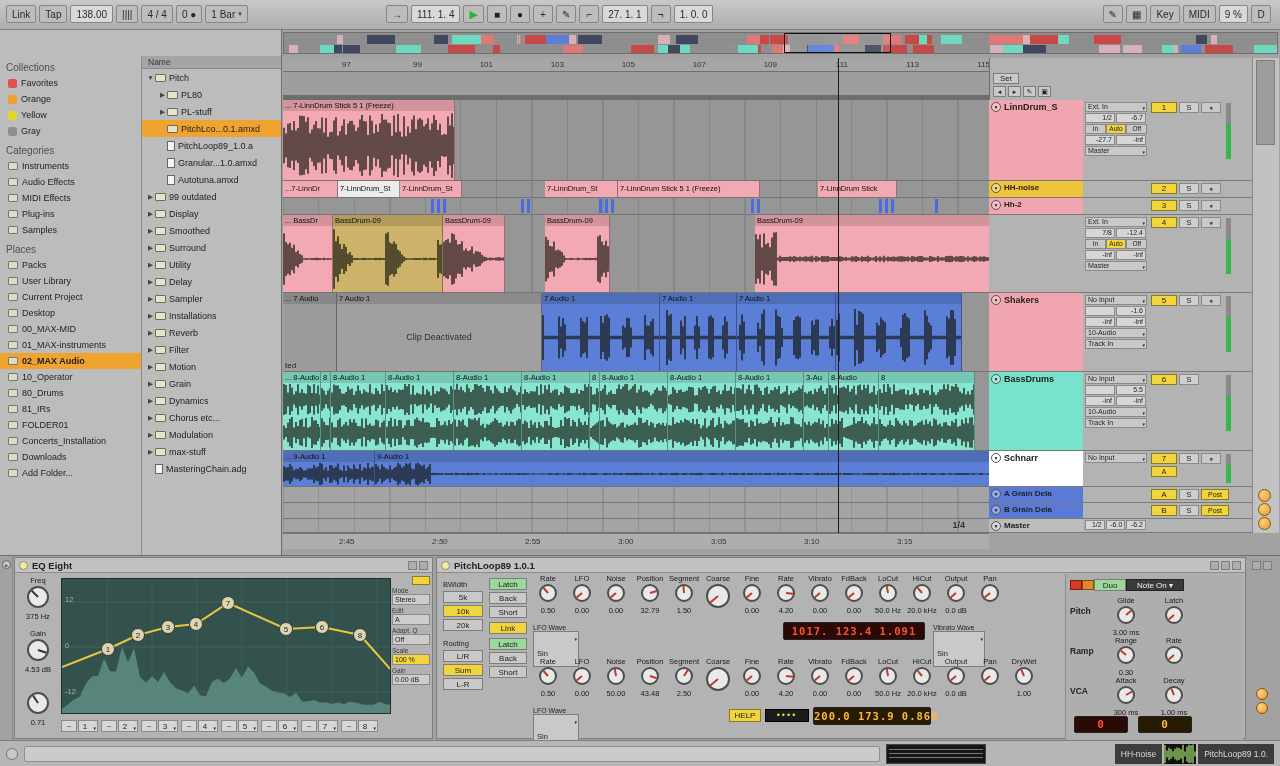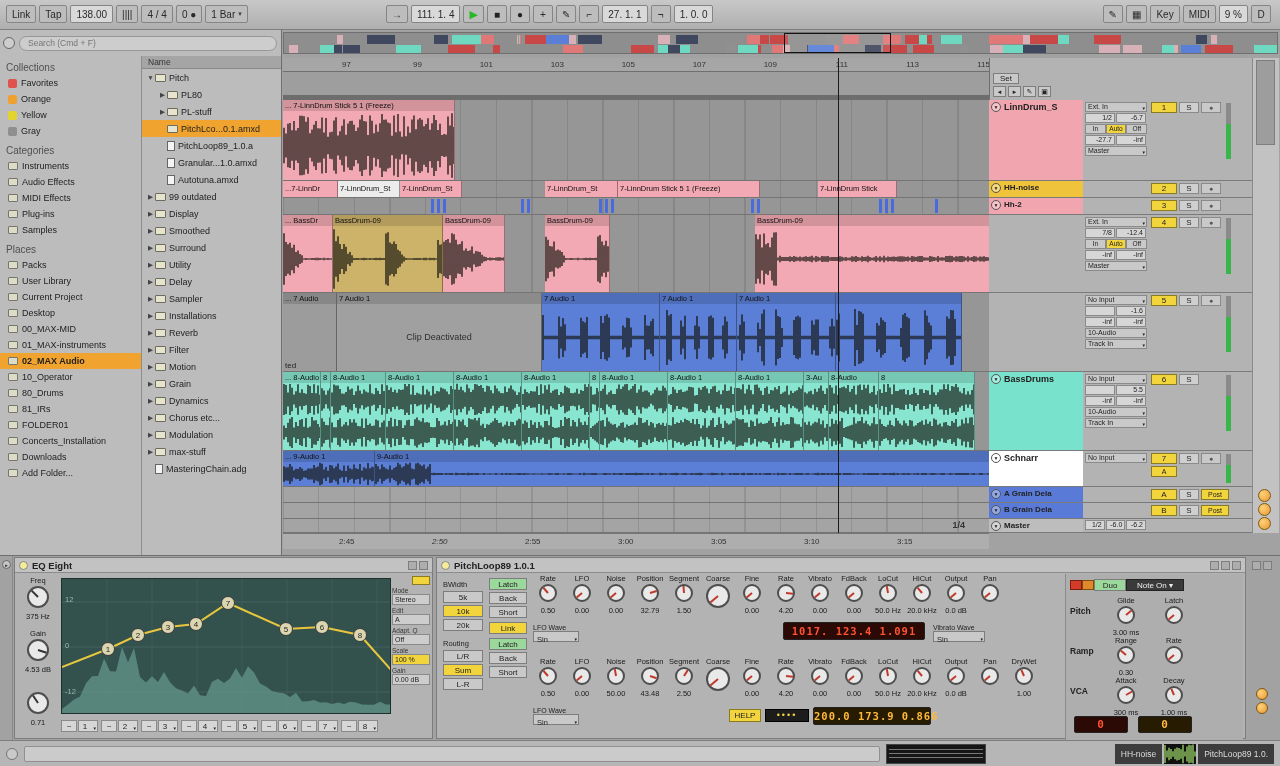--- a/index.html
+++ b/index.html
@@ -124,21 +124,21 @@
   .plbtn{height:12px;margin-bottom:2px;background:#c9c9c9;border:1px solid #7d7d7d;font-size:8px;text-align:center;line-height:11px;overflow:hidden}
   .plbtn.yel{background:#f2d43c}
   .plbtn.green{background:#9bd89b}
   .plbtn.dark{background:#3a3a3a;color:#eee;border-color:#222}
   .pllabel{font-size:7.5px;color:#222;margin:2px 0}
   .plknobs{position:absolute;left:94px;top:0;width:530px;height:166px}
   .plrow{position:absolute;left:0;width:100%;height:83px;white-space:nowrap}
   .plrow.r1{top:0}.plrow.r2{top:83px}
   .kcell{display:inline-block;width:34px;text-align:center;vertical-align:top;font-size:7.5px;overflow:visible}
   .lfosel{position:absolute;left:2px;top:50px;width:46px;font-size:7px;text-align:left}
-  .selbox{height:11px;background:#c9c9c9;border:1px solid #7d7d7d;line-height:10px;padding:3px 3px;position:relative;font-size:7.5px}
+  .selbox{height:11px;background:#c9c9c9;border:1px solid #7d7d7d;line-height:10px;padding:17px 3px;position:relative;font-size:7.5px}
   .selbox .dd{position:absolute;right:1px;top:2px;font-size:5px}
   .vibsel{position:absolute;left:402px;top:50px;width:52px;font-size:7px;text-align:left}
   .lcd{font-family:"DejaVu Sans Mono","Liberation Mono",monospace;font-weight:bold;letter-spacing:1px;text-align:center;border:1px solid #222;border-radius:2px}
   .lcd.red{background:#2b0a06;color:#ff5233}
   .lcd.yellow{background:#271c02;color:#ffb93c}
   .lcd.l1{position:absolute;left:252px;top:48px;width:142px;height:18px;font-size:10.5px;line-height:17px}
   .lcd.l2{position:absolute;left:282px;top:50px;width:118px;height:18px;font-size:10.5px;line-height:17px}
   .midichip{position:absolute;left:562px;top:56px;width:34px;height:13px;background:#f2d43c;border:1px solid #8a7a20;font-size:8px;text-align:center;line-height:12px}
   .helpchip{position:absolute;left:198px;top:52px;width:32px;height:13px;background:#f2d43c;border:1px solid #8a7a20;font-size:8px;text-align:center;line-height:12px}
   .dotsbox{position:absolute;left:234px;top:52px;width:44px;height:13px;background:#1c1c1c;color:#f2d43c;font-size:9px;text-align:center;line-height:11px;letter-spacing:2px;border:1px solid #000}
@@ -200,24 +200,20 @@
       <div class="box">✎</div>
       <div class="box">▦</div>
       <div class="box">Key</div>
       <div class="box">MIDI</div>
       <div class="box white">9 %</div>
       <div class="box">D</div>
     </div>
   </header>
 
   <aside class="browser">
-    <div class="search">
-      <span class="sicon"></span>
-      <input placeholder="Search (Cmd + F)" style="">
-    </div>
     <div class="bleft" id="browser-sections">
         <div class="bsec-head">Collections</div>
         <div class="brow">
           <div class="swatch" style="background: rgb(224, 82, 77);"></div>
           <div class="blabel">Favorites</div>
         </div>
         <div class="brow">
           <div class="swatch" style="background: rgb(239, 160, 47);"></div>
           <div class="blabel">Orange</div>
         </div>
@@ -743,20 +739,24 @@
         <div class="clip" style="left: 553px; width: 126px; background: rgb(91, 127, 214);">
           <div class="clip-title"></div>
           <div class="clip-body">
             <svg xmlns="http://www.w3.org/2000/svg" width="126" height="67" style="position:absolute;left:0;top:0">
               <path d="M1 15.7V51.3M3 9.4V57.6M5 31.8V35.2M7 31.8V35.2M9 31.8V35.2M11 31.8V35.2M13 31.8V35.2M15 31.8V35.2M17 31.8V35.2M19 5.0V62.0M21 21.0V46.0M23 7.1V59.9M25 7.7V59.3M27 9.7V57.3M29 31.8V35.2M31 31.8V35.2M33 31.8V35.2M35 31.8V35.2M37 31.8V35.2M39 31.8V35.2M41 18.9V48.1M43 21.5V45.5M45 13.5V53.5M47 16.2V50.8M49 18.0V49.0M51 31.8V35.2M53 31.8V35.2M55 31.8V35.2M57 31.8V35.2M59 31.8V35.2M61 31.8V35.2M63 31.8V35.2M65 24.0V43.0M67 10.7V56.3M69 9.1V57.9M71 12.8V54.2M73 14.2V52.8M75 31.8V35.2M77 31.8V35.2M79 31.8V35.2M81 31.8V35.2M83 31.8V35.2M85 31.8V35.2M87 31.8V35.2M89 6.3V60.7M91 11.7V55.3M93 18.4V48.6M95 21.4V45.6M97 31.8V35.2M99 31.8V35.2M101 31.8V35.2M103 31.8V35.2M105 31.8V35.2M107 31.8V35.2M109 31.8V35.2M111 12.4V54.6M113 14.7V52.3M115 5.9V61.1M117 6.3V60.7M119 15.0V52.0M121 31.8V35.2M123 31.8V35.2M125 31.8V35.2" stroke="#15150f" stroke-width="1.3" fill="none"></path>
             </svg>
           </div>
         </div>
       </div>
       <div class="ptrack" style="top: 263px; height: 79px;">
+        <div class="pname" style="background: rgb(240, 165, 175);">
+          <div class="pfold">▼</div>
+          <div class="pnames">Shakers</div>
+        </div>
         <div class="pfields">
           <div class="fbox">No Input<div class="dd">▾</div></div>
           <div class="fpair">
             <div class="fv"></div>
             <div class="fv">-1.6</div>
           </div>
           <div class="fpair">
             <div class="fv">-inf</div>
             <div class="fv">-inf</div>
           </div>

